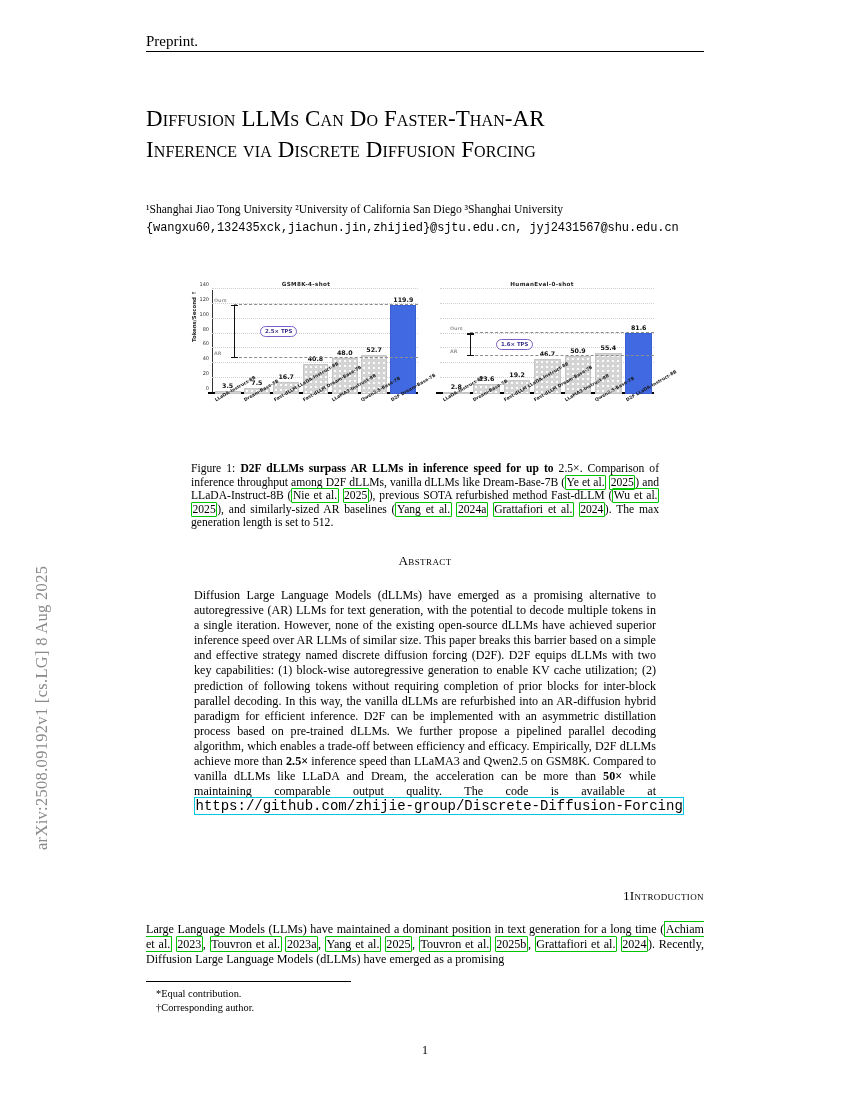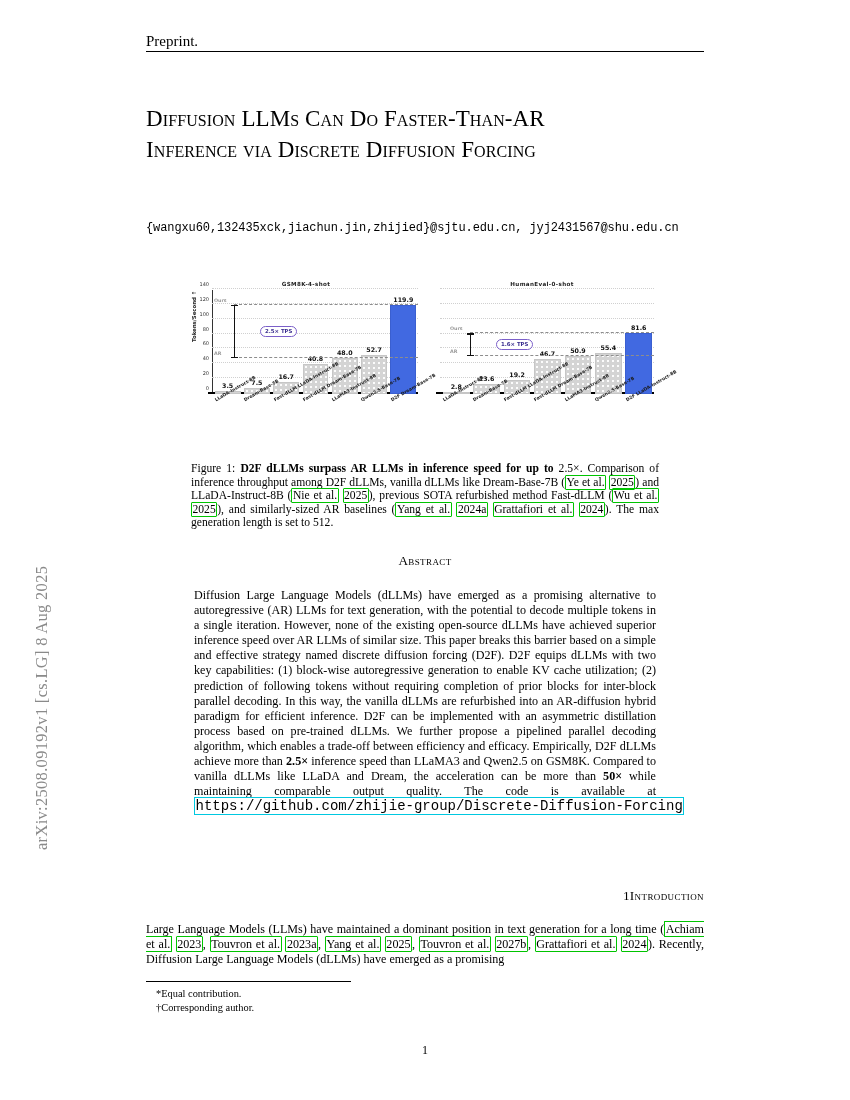--- a/index.html
+++ b/index.html
@@ -384,20 +384,21 @@
 <div id="page">
 
   <div id="running-head">Preprint.</div>
   <div id="head-rule"></div>
 
   <div id="title">
     <div class="sc">Diffusion LLMs Can Do Faster-Than-AR</div>
     <div class="sc">Inference via Discrete Diffusion Forcing</div>
   </div>
 
+  <div id="affils">¹Shanghai Jiao Tong University   ²University of California San Diego   ³Shanghai University</div>
   <div id="emails">{wangxu60,132435xck,jiachun.jin,zhijied}@sjtu.edu.cn,  jyj2431567@shu.edu.cn</div>
 
   <div id="figure">
 
     <div class="panel" id="panel-left">
       <div class="panel-title">GSM8K-4-shot</div>
       <div class="ylabel">Tokens/Second ↑</div>
       <div class="plotarea">
         <div class="axis-y"></div>
         <div class="axis-x"></div>
@@ -591,21 +592,21 @@
   </div>
 
   <div id="intro-body">
     <span>Large Language Models (LLMs) have maintained a dominant position in text generation for a long time (</span><span class="cite">Achiam et al.</span>
     <span class="cite">2023</span>,
     <span class="cite">Touvron et al.</span>
     <span class="cite">2023a</span>,
     <span class="cite">Yang et al.</span>
     <span class="cite">2025</span>,
     <span class="cite">Touvron et al.</span>
-    <span class="cite">2027b</span>,
+    <span class="cite">2025b</span>,
     <span class="cite">Grattafiori et al.</span>
     <span class="cite">2024</span><span>). Recently, Diffusion Large Language Models (dLLMs) have emerged as a promising</span>
   </div>
 
   <div id="fn-rule"></div>
   <div id="footnotes">
     <div>*Equal contribution.</div>
     <div>†Corresponding author.</div>
   </div>
 

